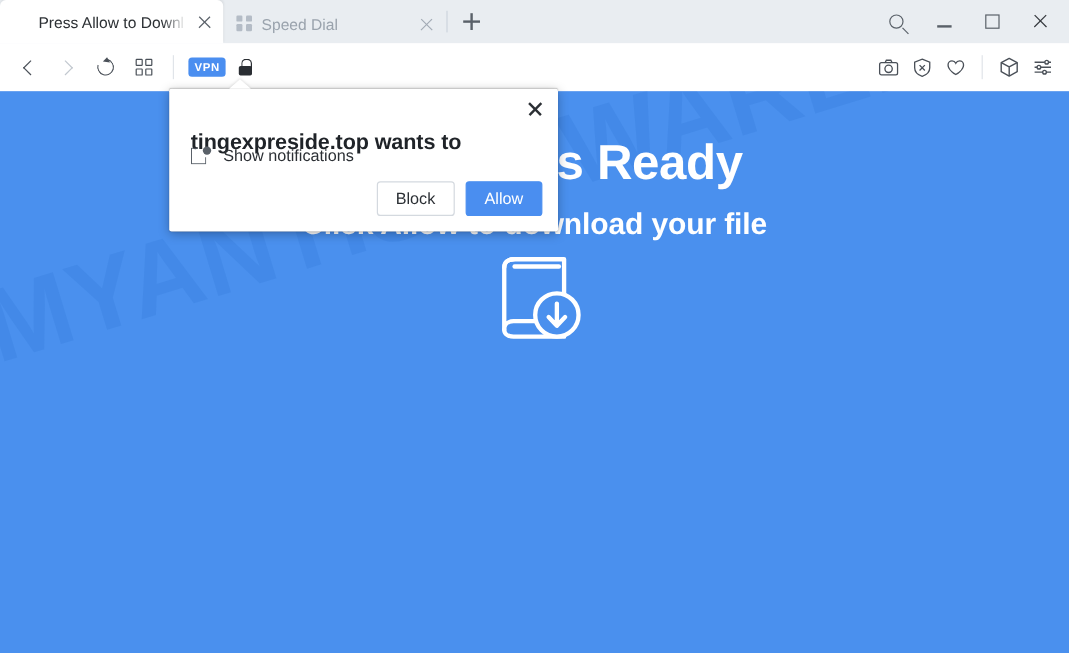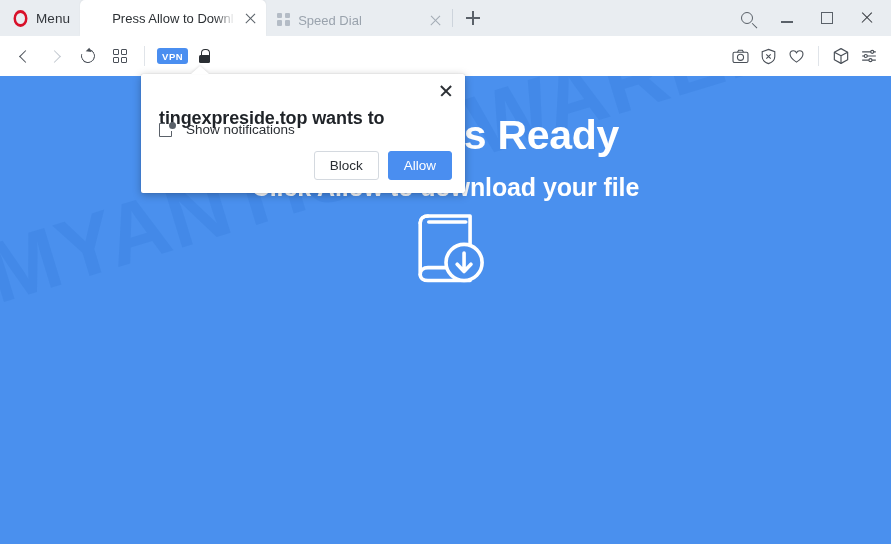--- a/index.html
+++ b/index.html
@@ -327,24 +327,20 @@
     border: 1px solid #4a8ef0;
   }
 </style>
 </head>
 <body>
 
 <div class="window">
 
   <div class="tabstrip">
 
-    <div class="menu-btn">
-      <div class="opera-o"></div>
-      <span class="menu-label">Menu</span>
-    </div>
 
     <div class="tab active">
       <span class="tab-favicon">
         <span class="doc-icon"></span>
       </span>
       <span class="tab-title">Press Allow to Downl</span>
       <span class="tab-close"></span>
     </div>
 
     <div class="tab inactive">

